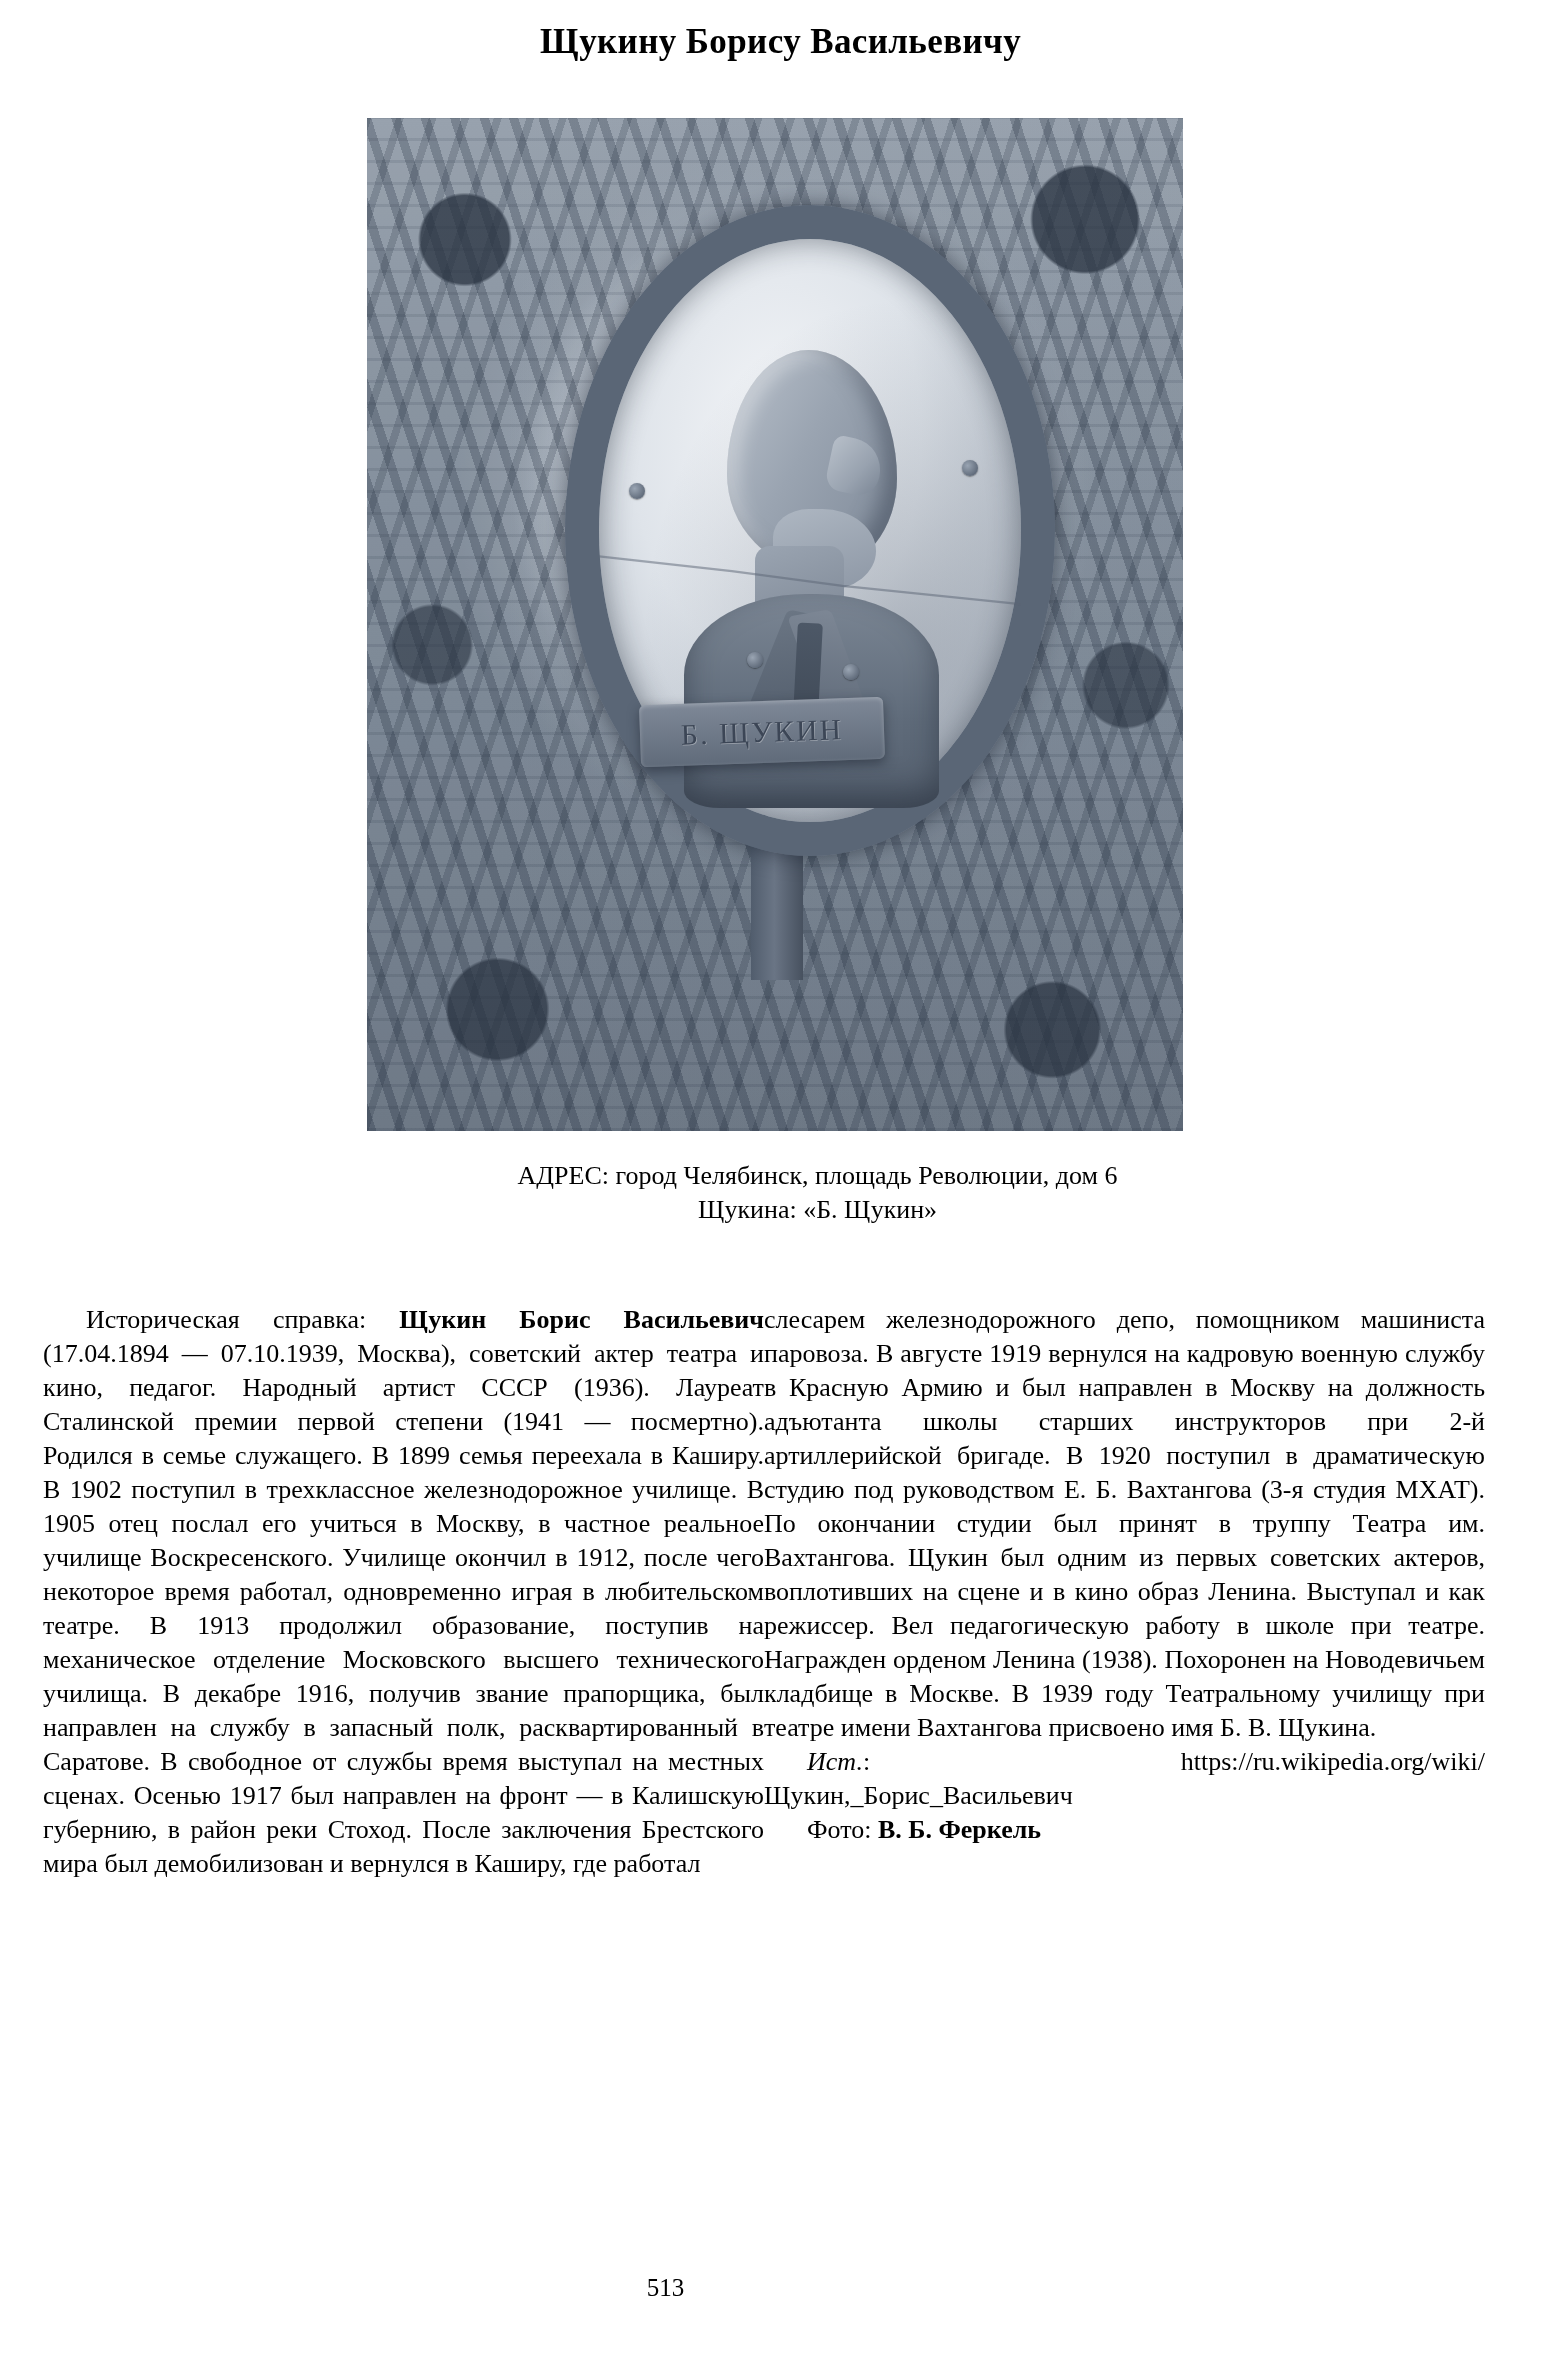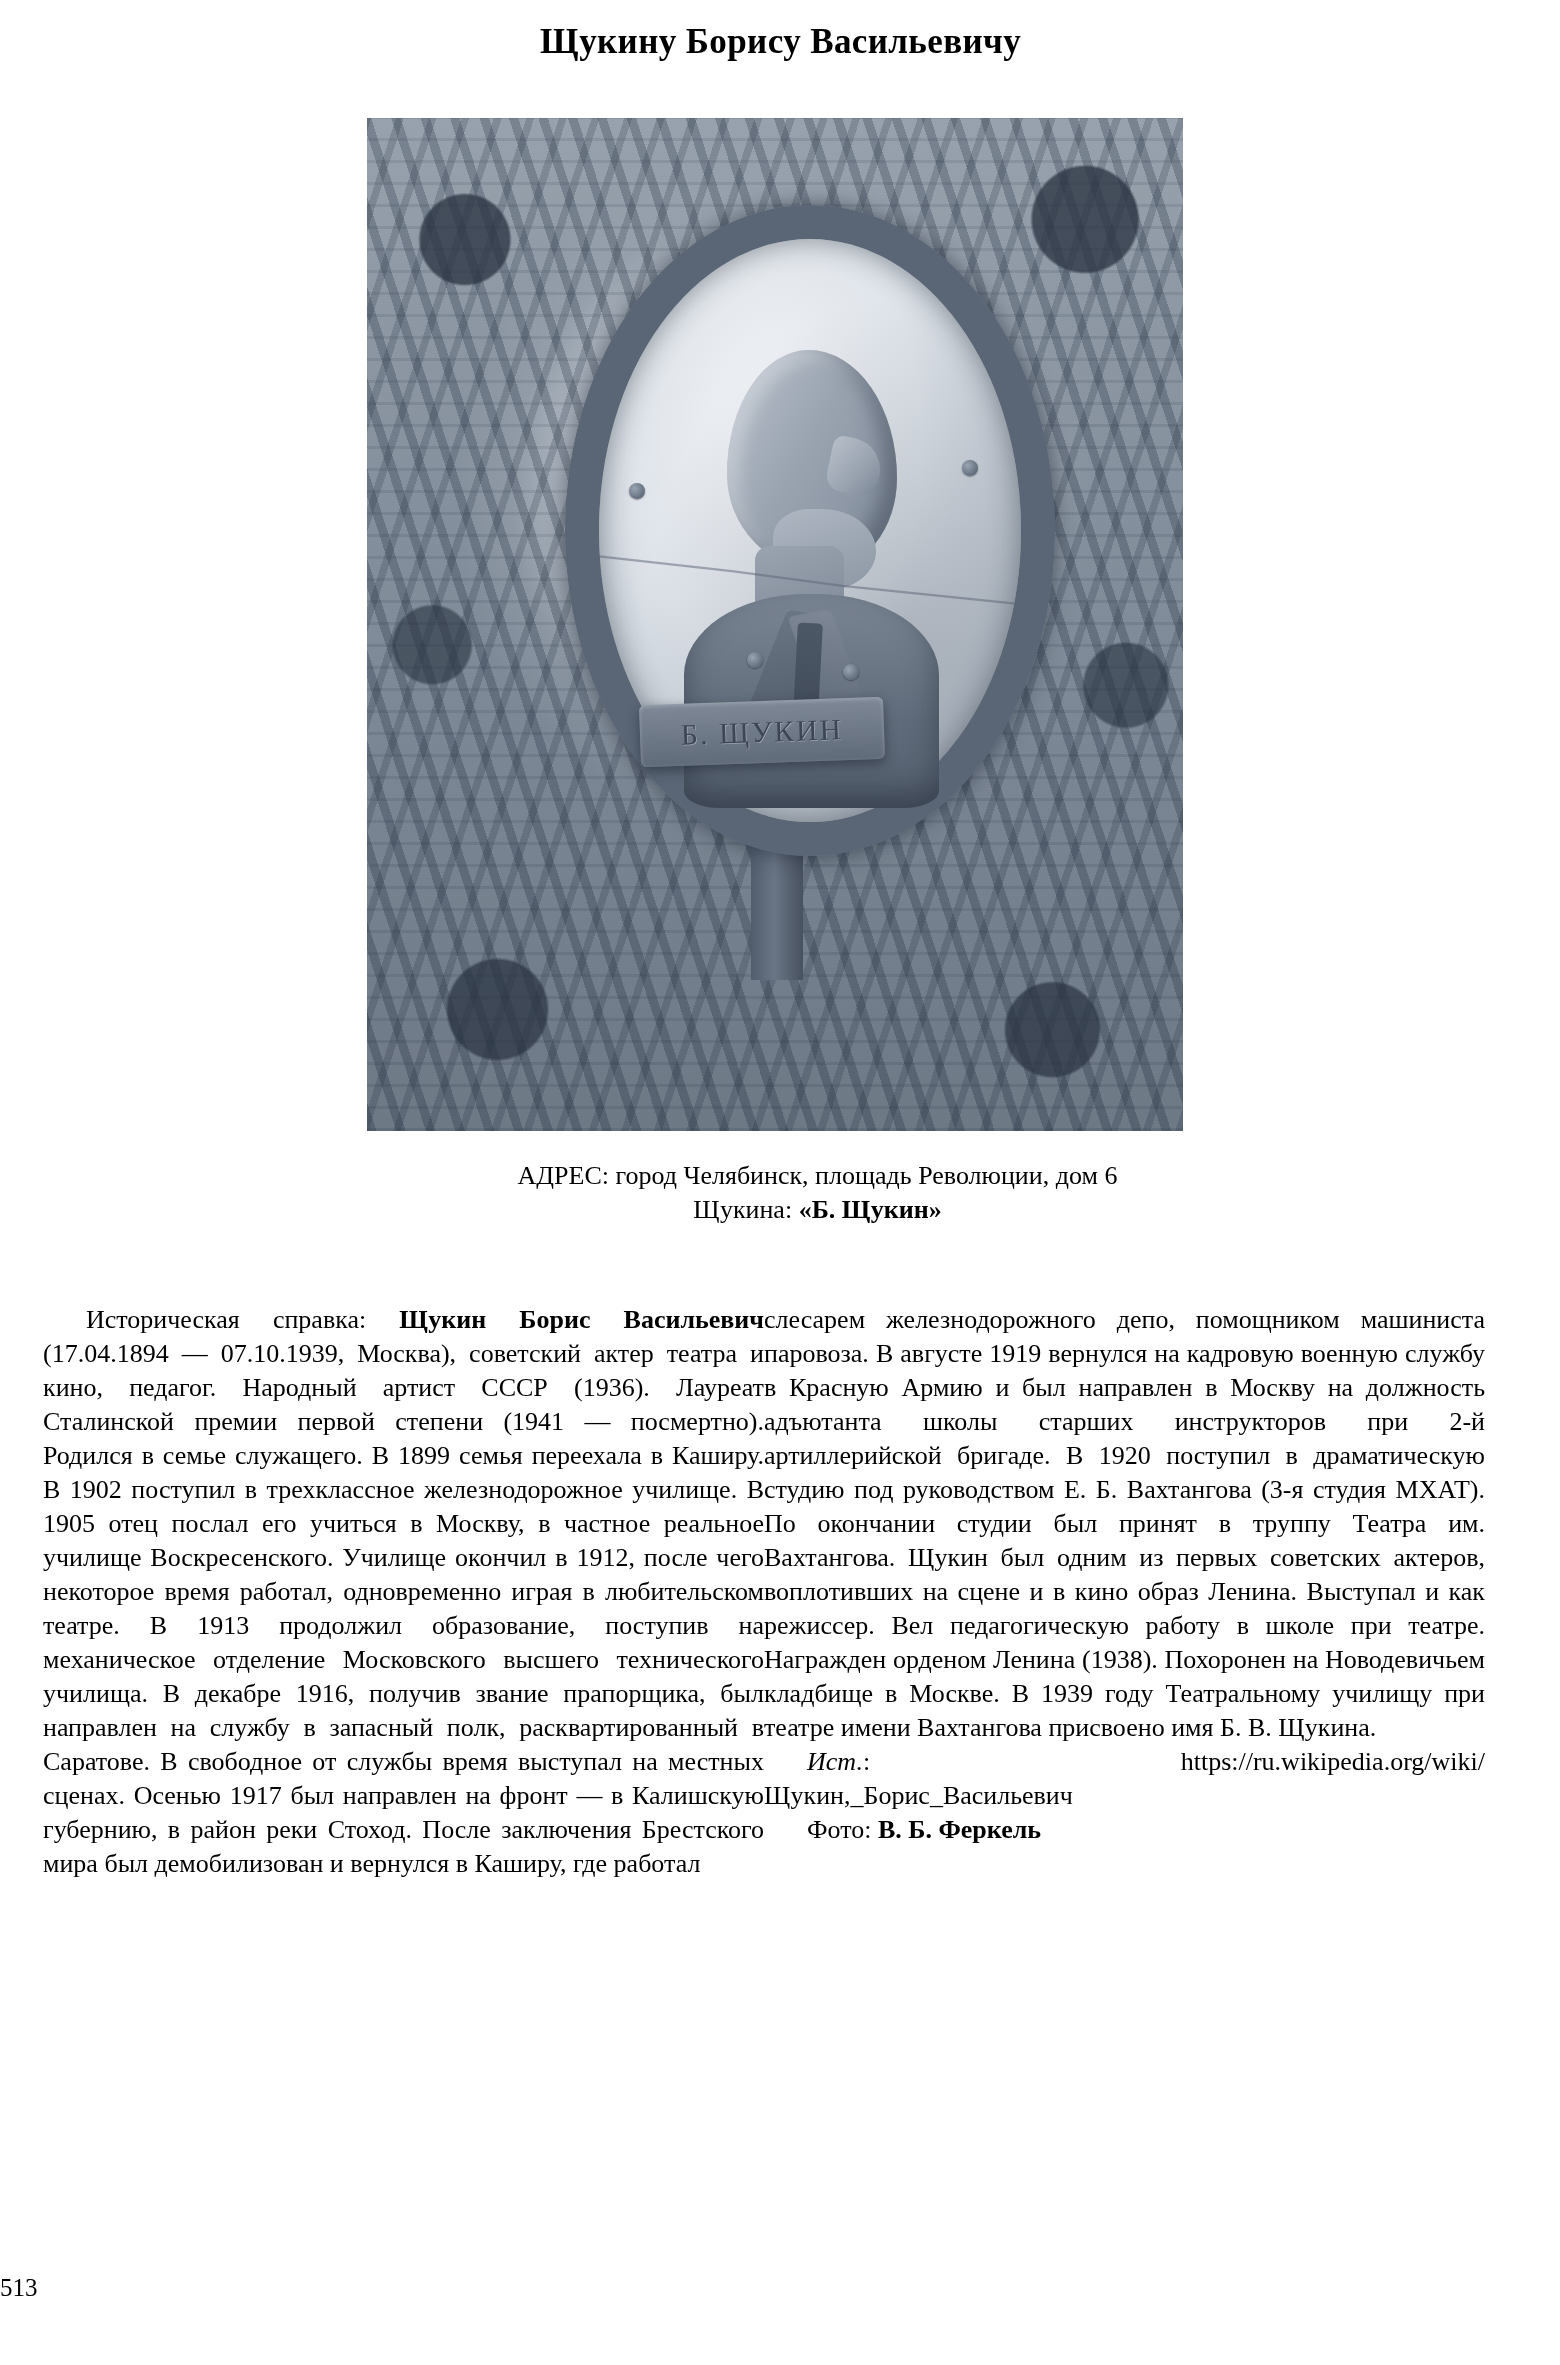--- a/index.html
+++ b/index.html
@@ -225,21 +225,21 @@
   .caption {
     position: absolute;
     left: 0;
     top: 1159px;
     width: 1561px;
     text-align: center;
     font-size: 26px;
     line-height: 34px;
     padding-left: 37px;
   }
-  .caption .b { font-weight: bold; }
+  .caption .b { font-weight: normal; }
   
   .cols {
     position: absolute;
     left: 43px;
     top: 1303px;
     width: 1477px;
     display: flex;
   }
   .col {
     width: 721px;
@@ -251,21 +251,21 @@
   }
   .col p { margin: 0; }
   .indent { text-indent: 43px; }
   .it { font-style: italic; }
   .bd { font-weight: bold; }
   .pageno {
     position: absolute;
     left: 0;
     top: 2274px;
     width: 1331px;
-    text-align: left;
+    text-align: center;
     font-size: 25px;
   }
 </style>
 </head>
 <body>
 
 <div class="page">
 
   <div class="title">Щукину Борису Васильевичу</div>
 

